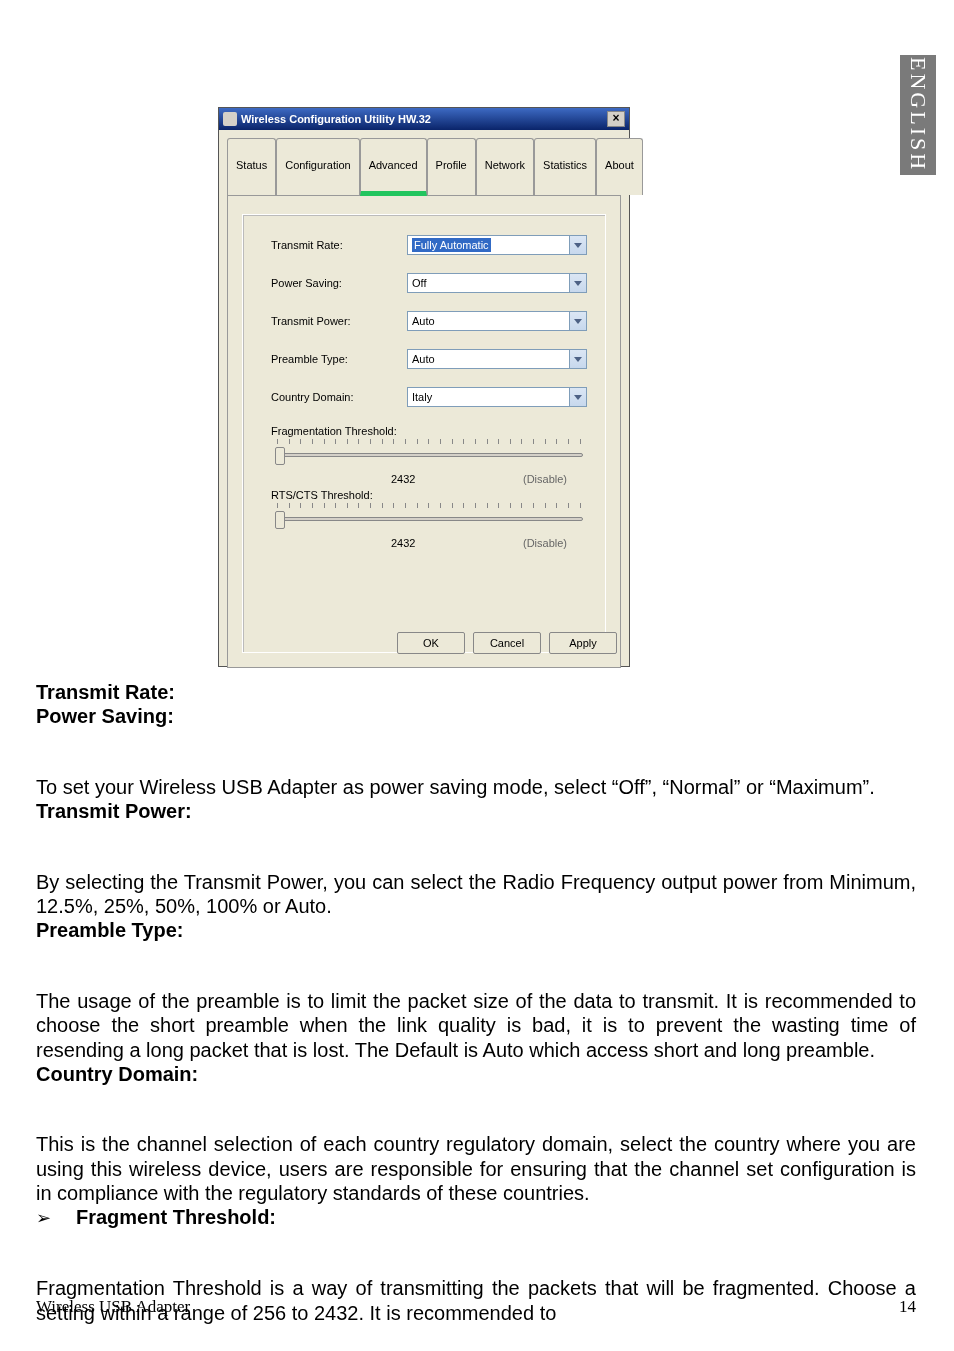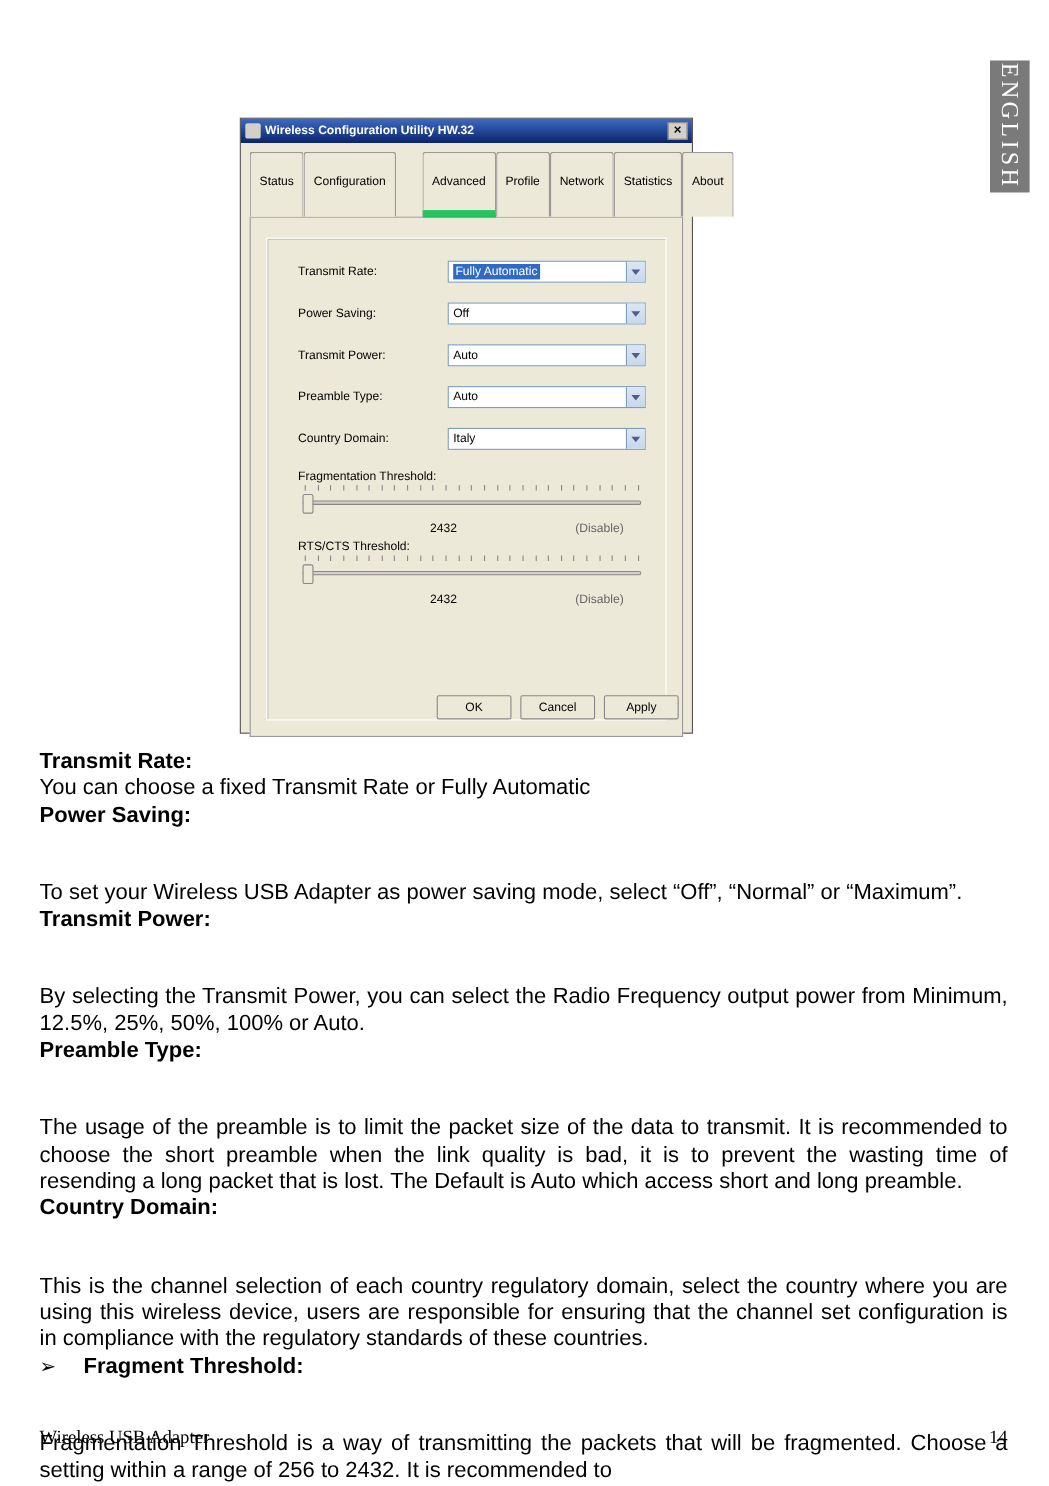--- a/index.html
+++ b/index.html
@@ -82,24 +82,23 @@
       border-bottom: none;
       background: #ece9d8;
       margin-right: 0;
       font-size: 11px;
       cursor: pointer;
       position: relative;
       border-radius: 3px 3px 0 0;
     }
     .tab.active {
       background: #ece9d8;
-      border-bottom: 7px solid #22c55e;
+      border-bottom: 5px solid #22c55e;
       margin-bottom: -1px;
       z-index: 2;
-      margin-left: 24px;
     }
     .tab-body {
       margin: 0 8px 8px 8px;
       border: 1px solid #999;
       border-top: none;
       padding: 18px 14px 14px 14px;
       background: #ece9d8;
       height: 472px;
       position: relative;
     }
@@ -385,21 +384,20 @@
 
   <div class="btnrow">
     <div class="btn">OK</div>
     <div class="btn">Cancel</div>
     <div class="btn">Apply</div>
   </div>
 </div>
 
 <div class="doc-text">
   <p><span class="h">Transmit Rate:</span></p>
-  <p>You can choose a fixed Transmit Rate or Fully Automatic</p>
   <p><span class="h">Power Saving:</span></p>
   <p class="just">To set your Wireless USB Adapter as power saving mode, select “Off”, “Normal” or “Maximum”.</p>
   <p><span class="h">Transmit Power:</span></p>
   <p class="just">By selecting the Transmit Power, you can select the Radio Frequency output power from Minimum, 12.5%, 25%, 50%, 100% or Auto.</p>
   <p><span class="h">Preamble Type:</span></p>
   <p class="just">The usage of the preamble is to limit the packet size of the data to transmit. It is recommended to choose the short preamble when the link quality is bad, it is to prevent the wasting time of resending a long packet that is lost. The Default is Auto which access short and long preamble.</p>
   <p><span class="h">Country Domain:</span></p>
   <p class="just">This is the channel selection of each country regulatory domain, select the country where you are using this wireless device, users are responsible for ensuring that the channel set configuration is in compliance with the regulatory standards of these countries.</p>
   <div class="bullet-row">
     <span class="bullet-glyph">➢</span>

